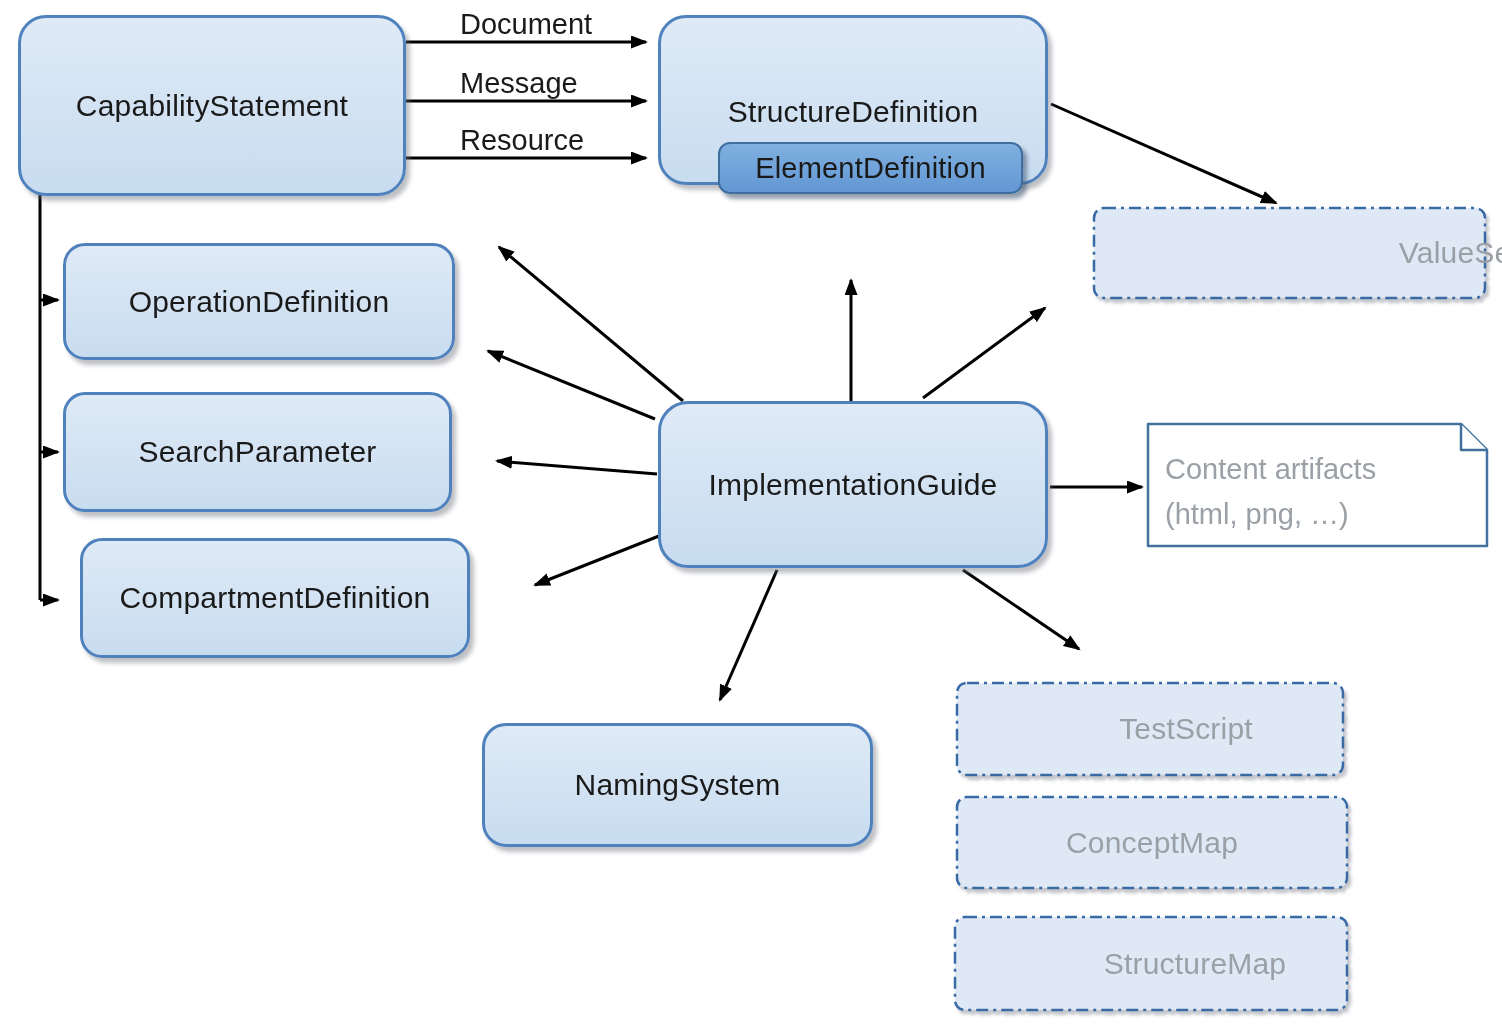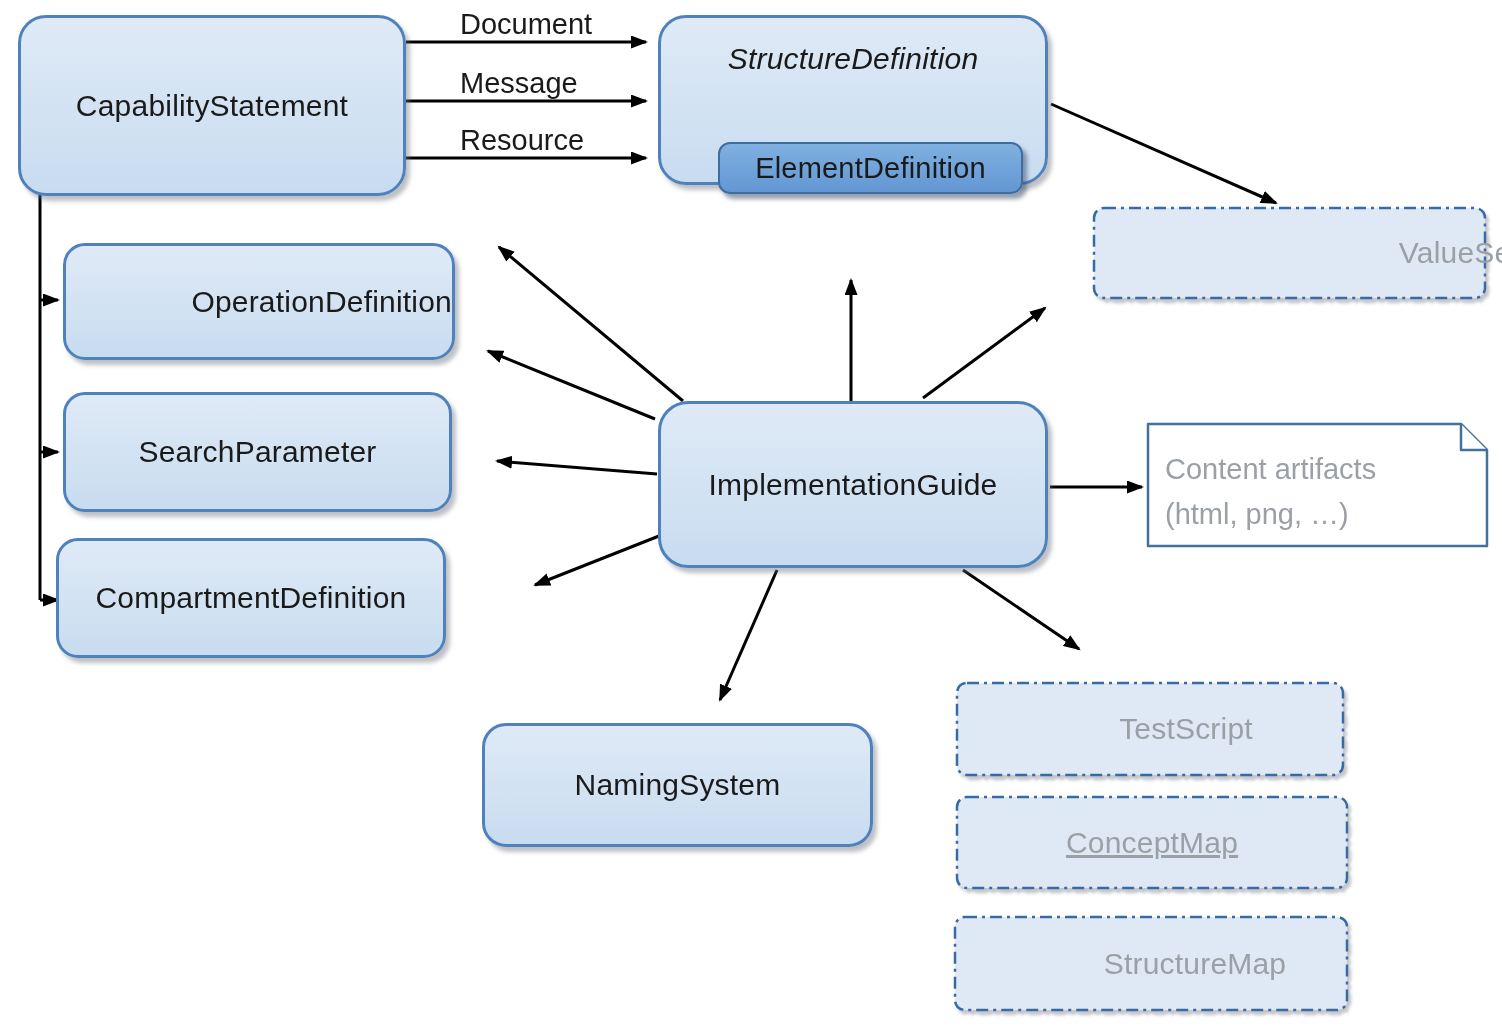--- a/index.html
+++ b/index.html
@@ -12,21 +12,21 @@
 
   
   .box {
     position:absolute; box-sizing:border-box;
     background:linear-gradient(180deg, var(--box-fill-top,#dfeaf6) 0%, var(--box-fill-bottom,#c8dcf0) 100%);
     border:3px solid var(--box-border,#4f81bd);
     box-shadow:4px 5px 4px rgba(110,115,125,.45);
     display:flex; align-items:center; justify-content:center;
     font-size:30px; letter-spacing:.2px; text-align:center;
   }
-  .box--top-label { align-items:flex-start; padding-top:24px;font-style:italic; }
+  .box--top-label { align-items:center; padding-top:24px; }
   .box--inner {
     background:linear-gradient(180deg, var(--element-fill-top,#7fb0e0) 0%, var(--element-fill-bottom,#6397d3) 100%);
     border:2.5px solid var(--element-border,#3e6d9e);
     box-shadow:4px 5px 4px rgba(60,80,110,.55);
     font-size:29px;
   }
 
   
   .glabel {
     position:absolute; display:flex; align-items:center; justify-content:center;
@@ -111,47 +111,47 @@
   </div>
 
   <div class="box box--top-label" style="left:658px; top:15px; width:390px; height:170px; border-radius:28px;">
     <span>StructureDefinition</span>
   </div>
 
   <div class="box box--inner" style="left:718px; top:116px; width:305px; height:52px; border-radius:12px;margin-top:26px;">
     <span>ElementDefinition</span>
   </div>
 
-  <div class="box" style="left:63px; top:243px; width:392px; height:117px; border-radius:22px;justify-content:flex-end;">
+  <div class="box" style="left:63px; top:243px; width:392px; height:117px; border-radius:22px;">
     <span>OperationDefinition</span>
   </div>
 
   <div class="box" style="left:63px; top:392px; width:389px; height:120px; border-radius:22px;">
     <span>SearchParameter</span>
   </div>
 
-  <div class="box" style="left:56px; top:538px; width:390px; height:120px; border-radius:22px;">
+  <div class="box" style="left:80px; top:538px; width:390px; height:120px; border-radius:22px;">
     <span>CompartmentDefinition</span>
   </div>
 
   <div class="box" style="left:658px; top:401px; width:390px; height:167px; border-radius:30px;">
     <span>ImplementationGuide</span>
   </div>
 
   <div class="box" style="left:482px; top:723px; width:391px; height:124px; border-radius:24px;">
     <span>NamingSystem</span>
   </div>
 
   <div class="glabel" style="left:1094px; top:208px; width:426px; height:90px;justify-content:flex-end;">
     <span>ValueSet</span>
   </div>
   <div class="glabel" style="left:957px; top:683px; width:458px; height:92px;">
     <span>TestScript</span>
   </div>
-  <div class="glabel" style="left:957px; top:797px; width:390px; height:91px;text-decoration:underline;">
+  <div class="glabel" style="left:957px; top:797px; width:390px; height:91px;">
     <span>ConceptMap</span>
   </div>
   <div class="glabel" style="left:955px; top:917px; width:392px; height:93px;margin-left:44px;">
     <span>StructureMap</span>
   </div>
 
   <div class="doc-label" style="left:1165px; top:447px; width:310px;">
     <div>Content artifacts</div>
     <div>(html, png, …)</div>
   </div>

